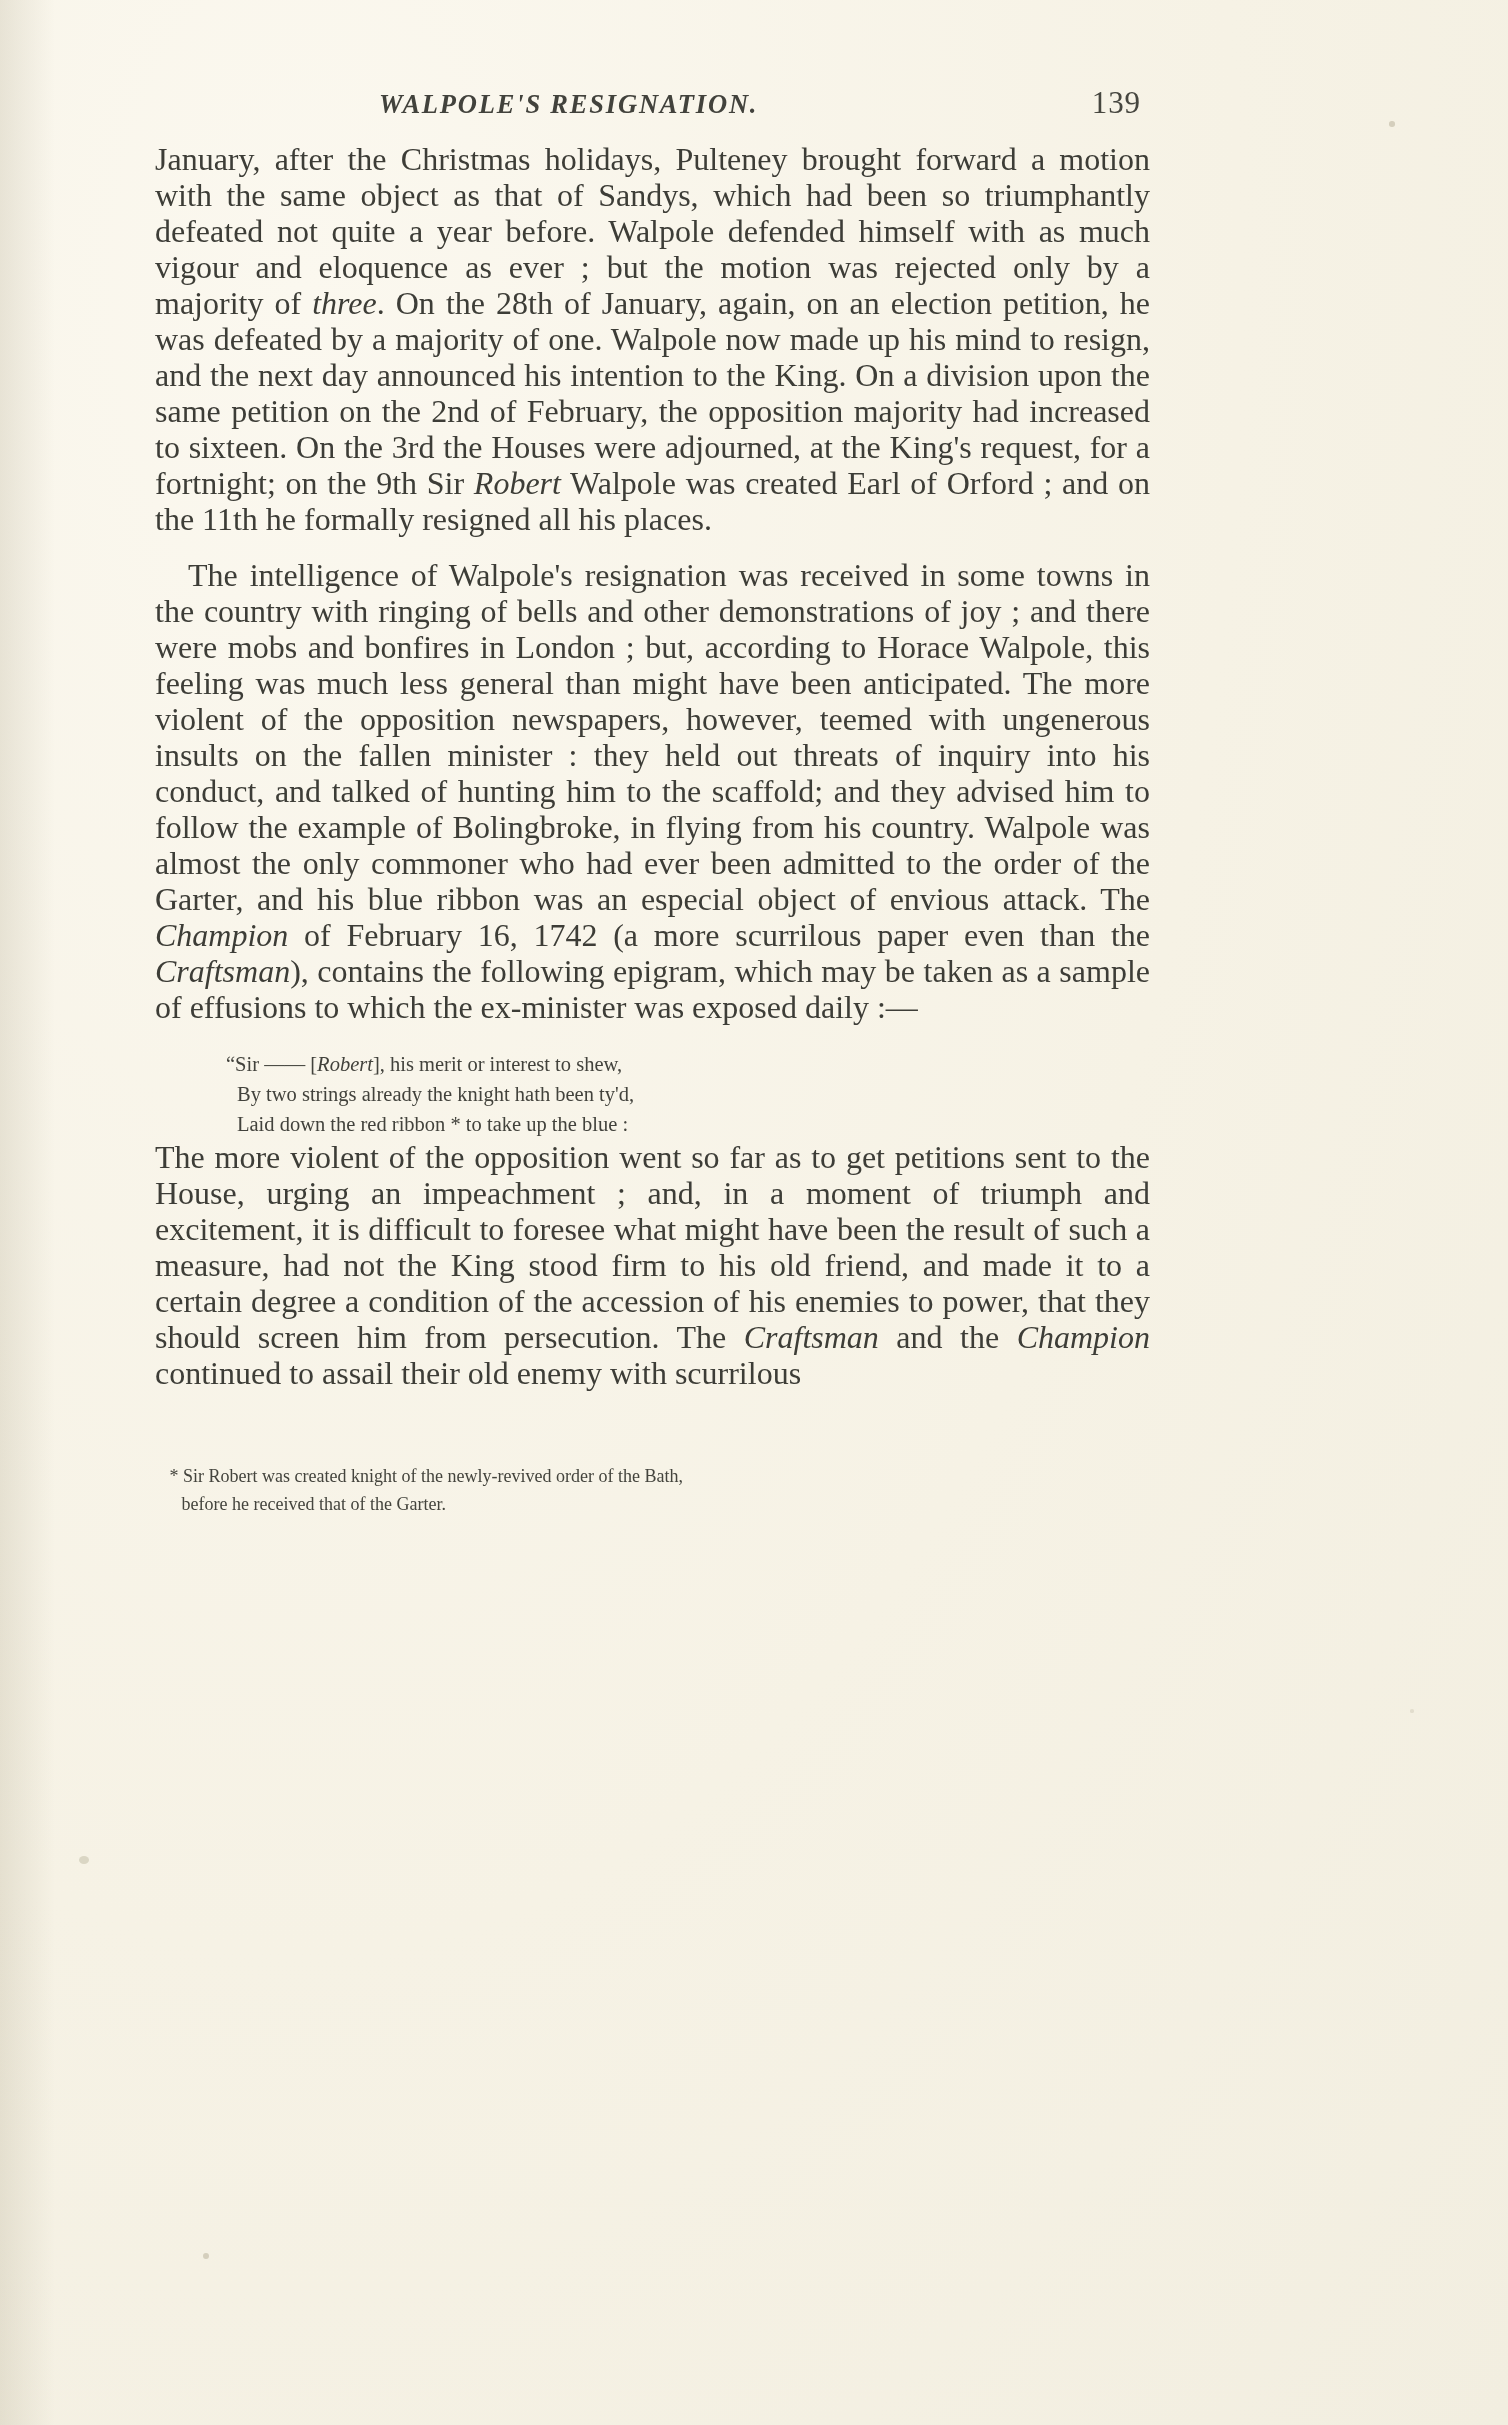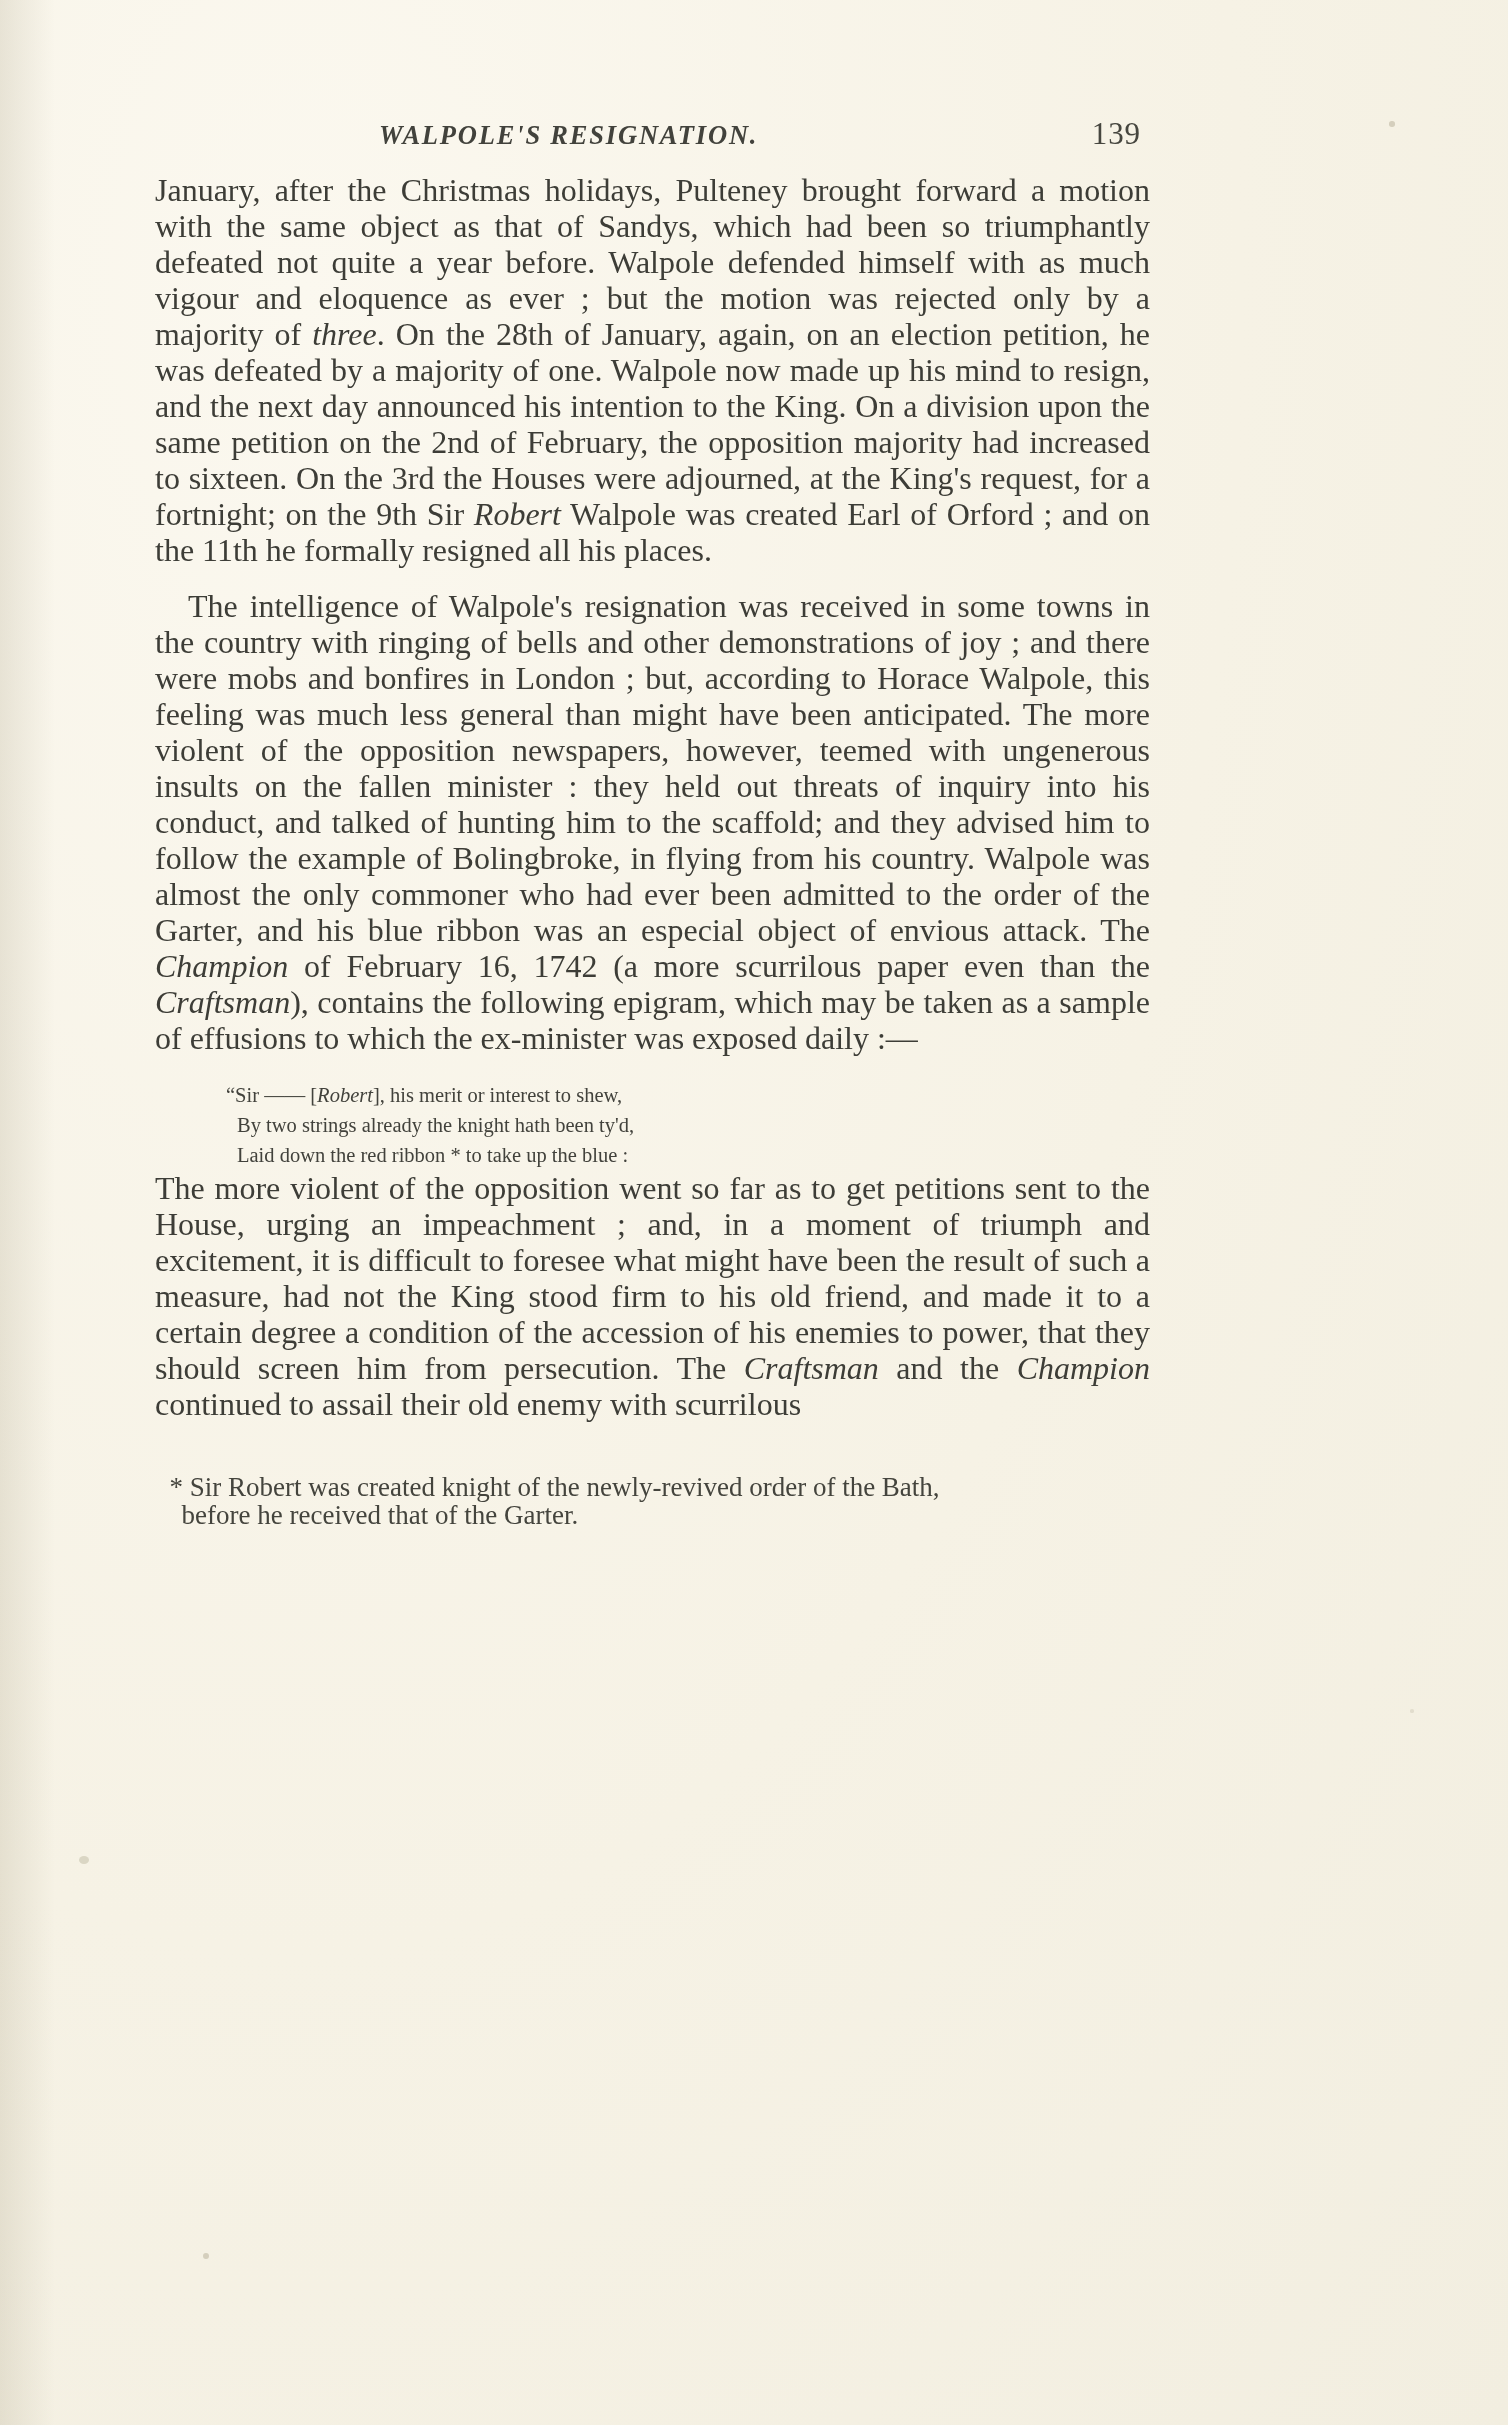--- a/index.html
+++ b/index.html
@@ -17,21 +17,21 @@
   .page {
     position: absolute;
     inset: 0;
     background: #f7f4e9;
     background-image:
       radial-gradient(ellipse at 20% 12%, #fbf8ef 0%, #f6f2e5 55%, #f2eee0 100%);
   }
   .page-inner {
     position: absolute;
     left: 155px;
-    top: 116px;
+    top: 85px;
     width: 995px;
   }
   .header {
     display: flex;
     align-items: baseline;
     justify-content: space-between;
     width: 995px;
     margin-bottom: 20px;
   }
   .running-title {
@@ -73,22 +73,22 @@
     white-space: nowrap;
   }
   .verse .first {
     text-indent: -11px;
   }
   .after-verse {
     margin-top: 25.6px;
     text-indent: 33px;
   }
   .footnote {
-    margin-top: 51px;
-    font-size: 27px;
+    margin-top: 71px;
+    font-size: 18px;
     line-height: 28px;
     color: #44443d;
     padding-left: 14.6px;
   }
   .footnote .fn-line2 { padding-left: 12px; }
   i { font-style: italic; }
   .speck {
     position: absolute;
     border-radius: 50%;
     background: #b9b39c;

